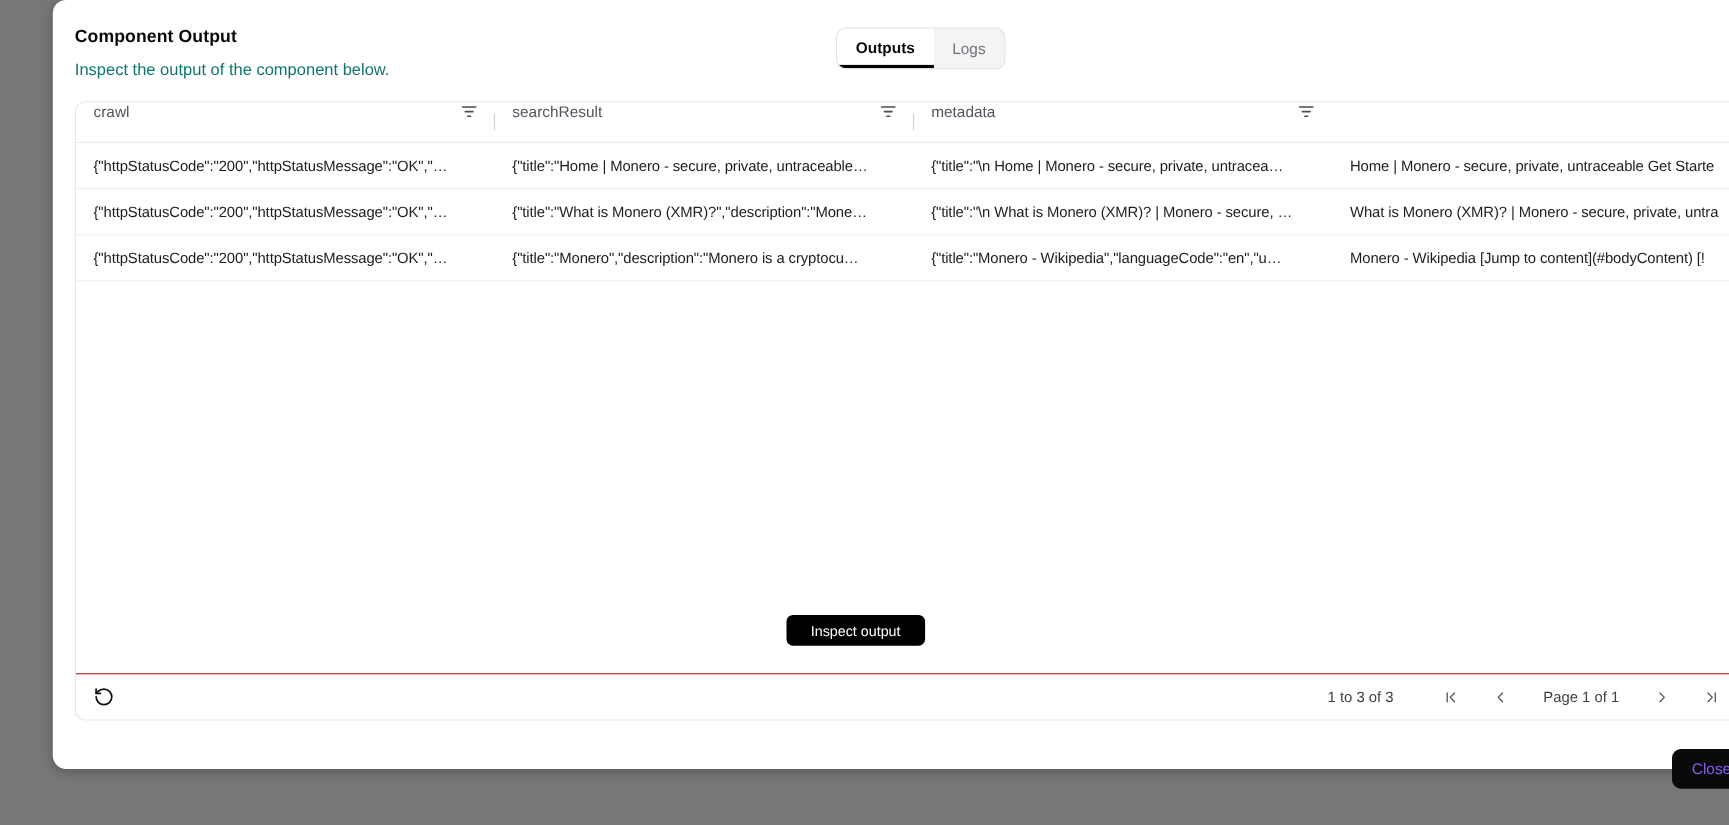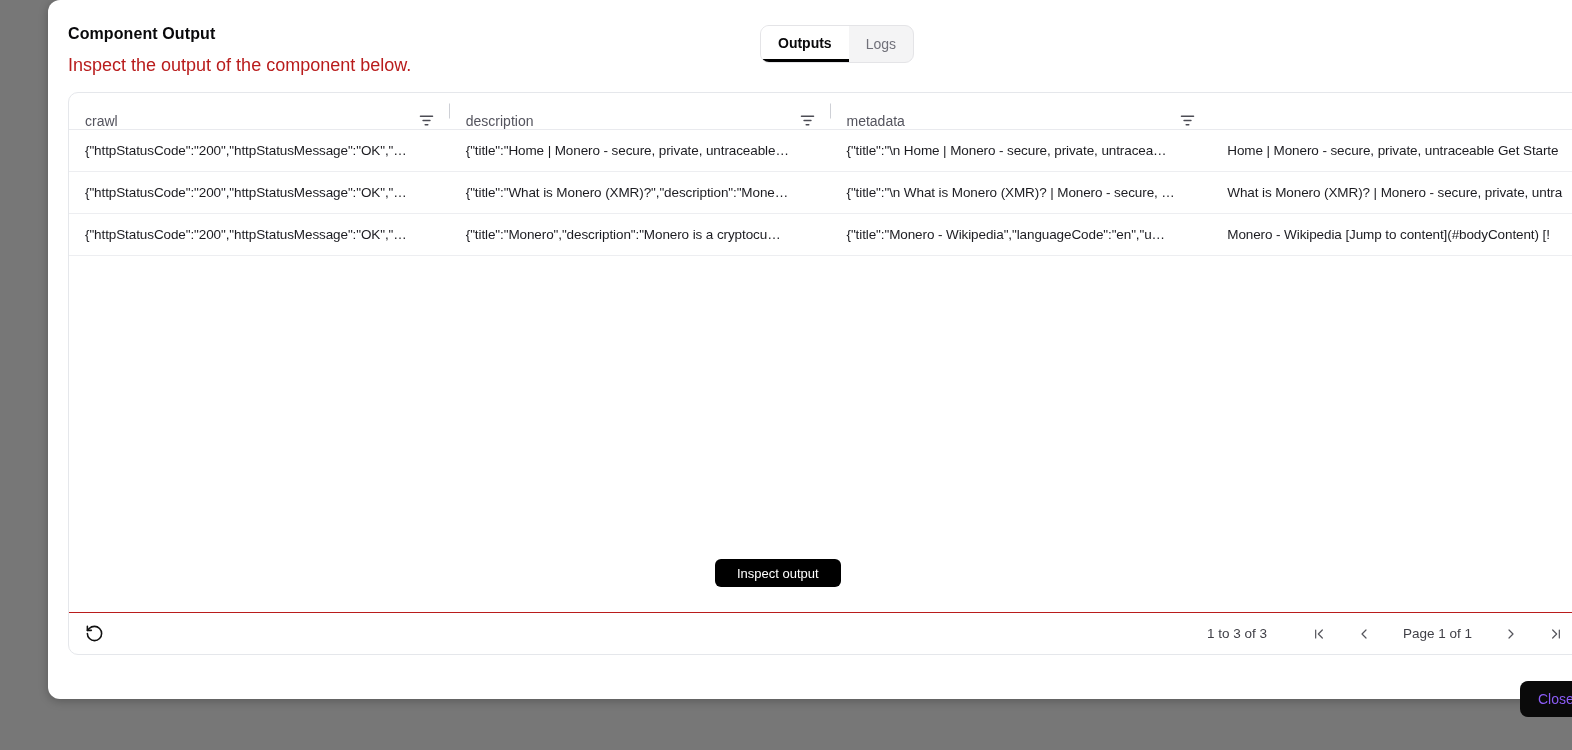--- a/index.html
+++ b/index.html
@@ -15,21 +15,21 @@
     box-shadow:0 2px 10px rgba(0,0,0,.25);
     margin-left:48px;
   }
   
   .page-title {
     position:absolute; left:20px; top:25px;
     font-size:16px; font-weight:700; color:#09090b; letter-spacing:.1px;
   }
   .page-subtitle {
     position:absolute; left:20px; top:55px;
-    font-size:18px; color:#b91c1c;
+    font-size:15px; color:#0f766e;
   }
   
   .tabs {
     position:absolute; left:712px; top:25px; height:38px;
     display:flex; background:#f4f4f5; border:1px solid #e4e4e7;
     border-radius:9px; overflow:hidden;
   }
   .tab {
     display:flex; align-items:center; padding:0 17px; font-size:14px;
     color:#71717a; cursor:pointer; font-weight:500;
@@ -48,21 +48,21 @@
   .grid {
     position:absolute; left:20px; top:92px; width:1525px; height:563px;
     border:1px solid #e5e7eb; border-radius:10px; background:#fff;
     display:flex; flex-direction:column; overflow:hidden;
   }
   .grid-header {
     flex:none; height:37px; display:grid; grid-template-columns:repeat(4,1fr);
     border-bottom:1px solid #e9eaee;
   }
   .hcell {
-    display:flex; align-items:flex-end; padding:0 14px 0 16px;
+    display:flex; align-items:flex-start; padding:0 14px 0 16px;
     position:relative; color:#54545e; font-size:14px; cursor:pointer;
   }
   .hcell:not(:last-child)::after {
     content:""; position:absolute; right:0; top:50%; transform:translateY(-50%);
     width:1px; height:15px; background:#ced0d6;
   }
   .hlabel { flex:1; white-space:nowrap; overflow:hidden; }
   .filter-btn { background:none; border:none; padding:2px; cursor:pointer;
     display:flex; align-items:center; }
   .grid-body { flex:1; }
@@ -131,21 +131,21 @@
         <span class="hlabel">crawl</span>
         <button class="filter-btn">
           <svg width="15" height="13" viewBox="0 0 16 14" fill="none" stroke="#4c4c54" stroke-width="1.6" stroke-linecap="round">
             <path d="M1.5 2.5h13"></path>
               <path d="M4.3 7h7.4"></path>
               <path d="M6.6 11.5h2.8"></path>
           </svg>
         </button>
       </div>
       <div class="hcell">
-        <span class="hlabel">description</span>
+        <span class="hlabel">searchResult</span>
         <button class="filter-btn">
           <svg width="15" height="13" viewBox="0 0 16 14" fill="none" stroke="#4c4c54" stroke-width="1.6" stroke-linecap="round">
             <path d="M1.5 2.5h13"></path>
               <path d="M4.3 7h7.4"></path>
               <path d="M6.6 11.5h2.8"></path>
           </svg>
         </button>
       </div>
       <div class="hcell">
         <span class="hlabel">metadata</span>

